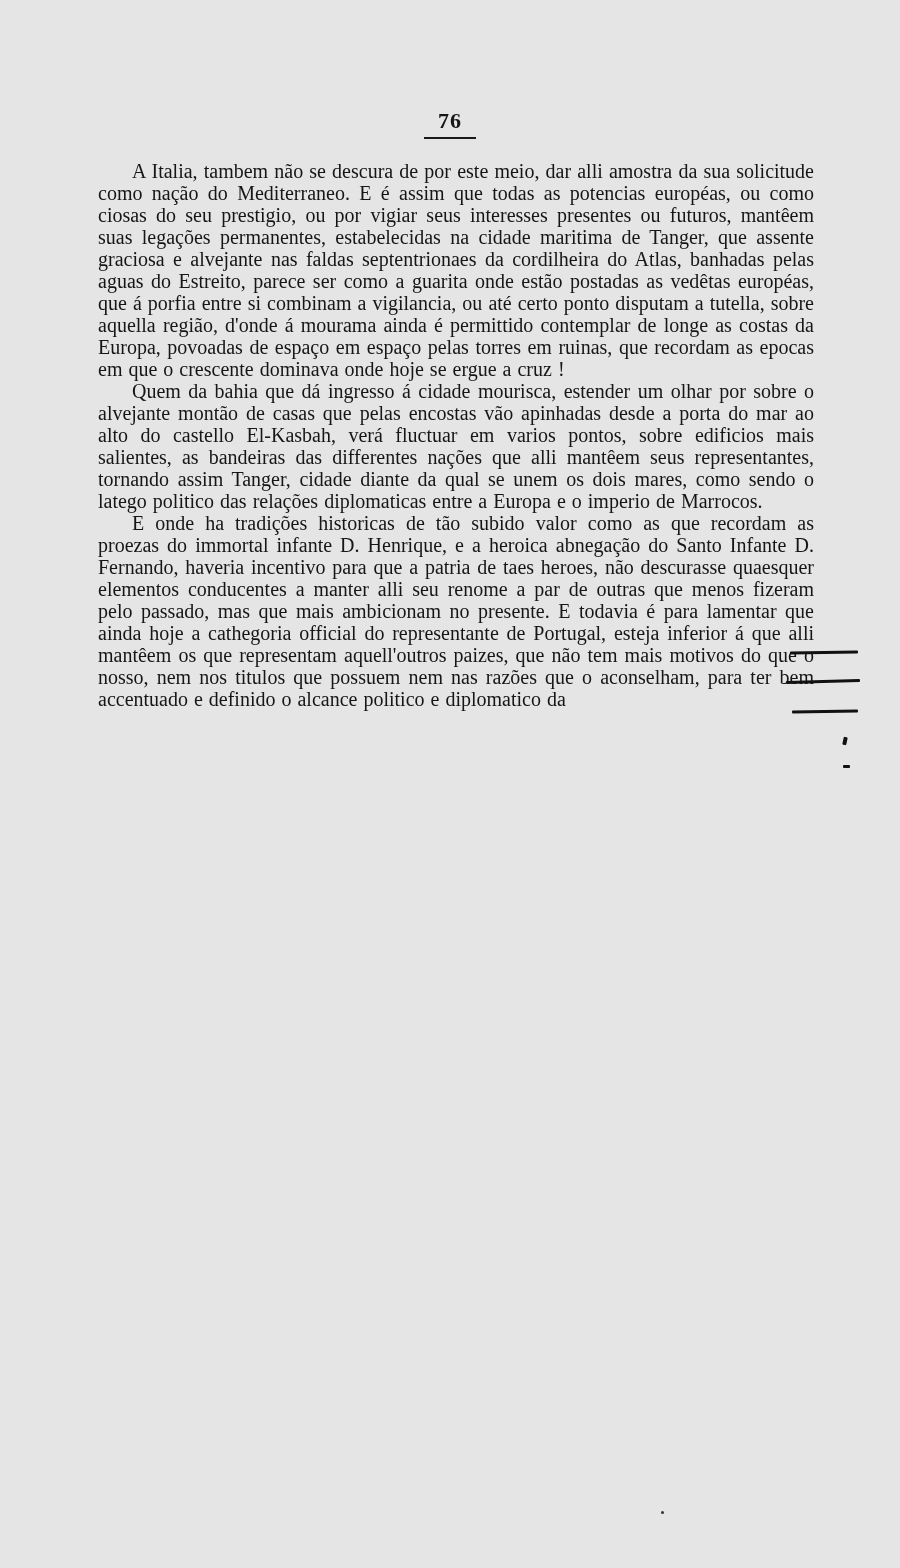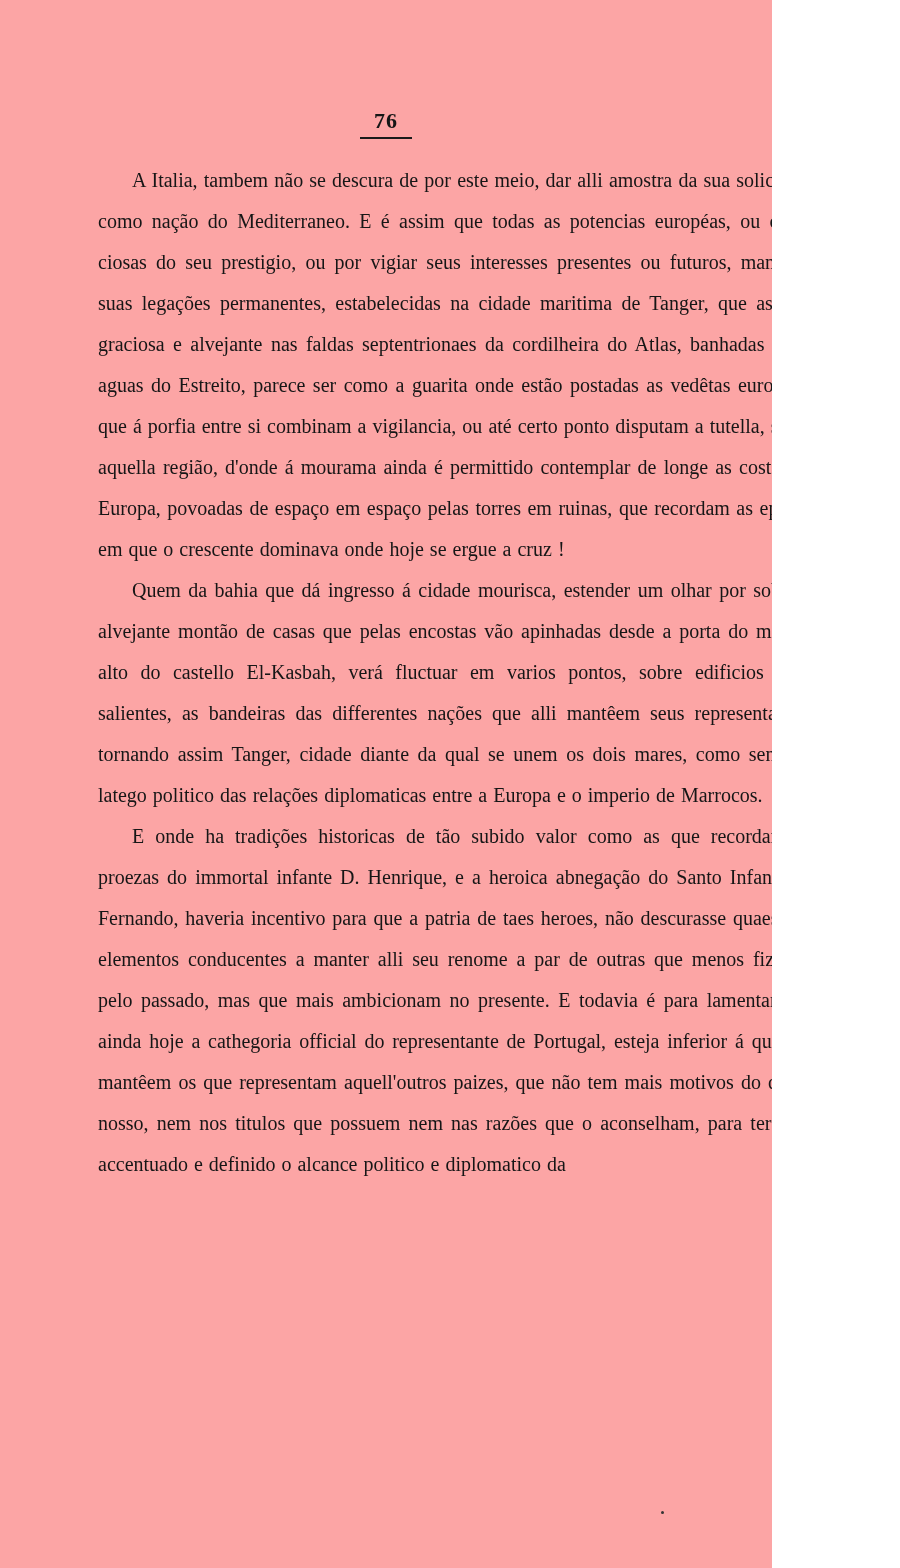--- a/index.html
+++ b/index.html
@@ -2,23 +2,23 @@
 <html><head>
 <meta charset="utf-8">
 <style>
   html, body {
     margin: 0;
     padding: 0;
     background: #ffffff;
   }
   .page {
     position: relative;
-    width: 772px;
+    width: 900px;
     height: 1568px;
-    background: #fca5a5;
+    background: #e5e5e5;
     font-family: "Liberation Serif", "DejaVu Serif", serif;
     color: #161616;
     overflow: hidden;
     text-decoration: underline;
   }
   .page-number-wrap {
     position: absolute;
     top: 108px;
     left: 0;
     width: 100%;
@@ -31,21 +31,21 @@
     letter-spacing: 1px;
     padding: 0 14px 3px 14px;
     border-bottom: 2px solid #1a1a1a;
   }
   .text-block {
     position: absolute;
     top: 160px;
     left: 98px;
     width: 716px;
     font-size: 20px;
-    line-height: 41px;
+    line-height: 22px;
     text-align: justify;
     text-justify: inter-word;
   }
   .text-block p {
     margin: 0;
     text-indent: 34px;
     word-spacing: 1px;
   }
   
   .margin-stroke {

